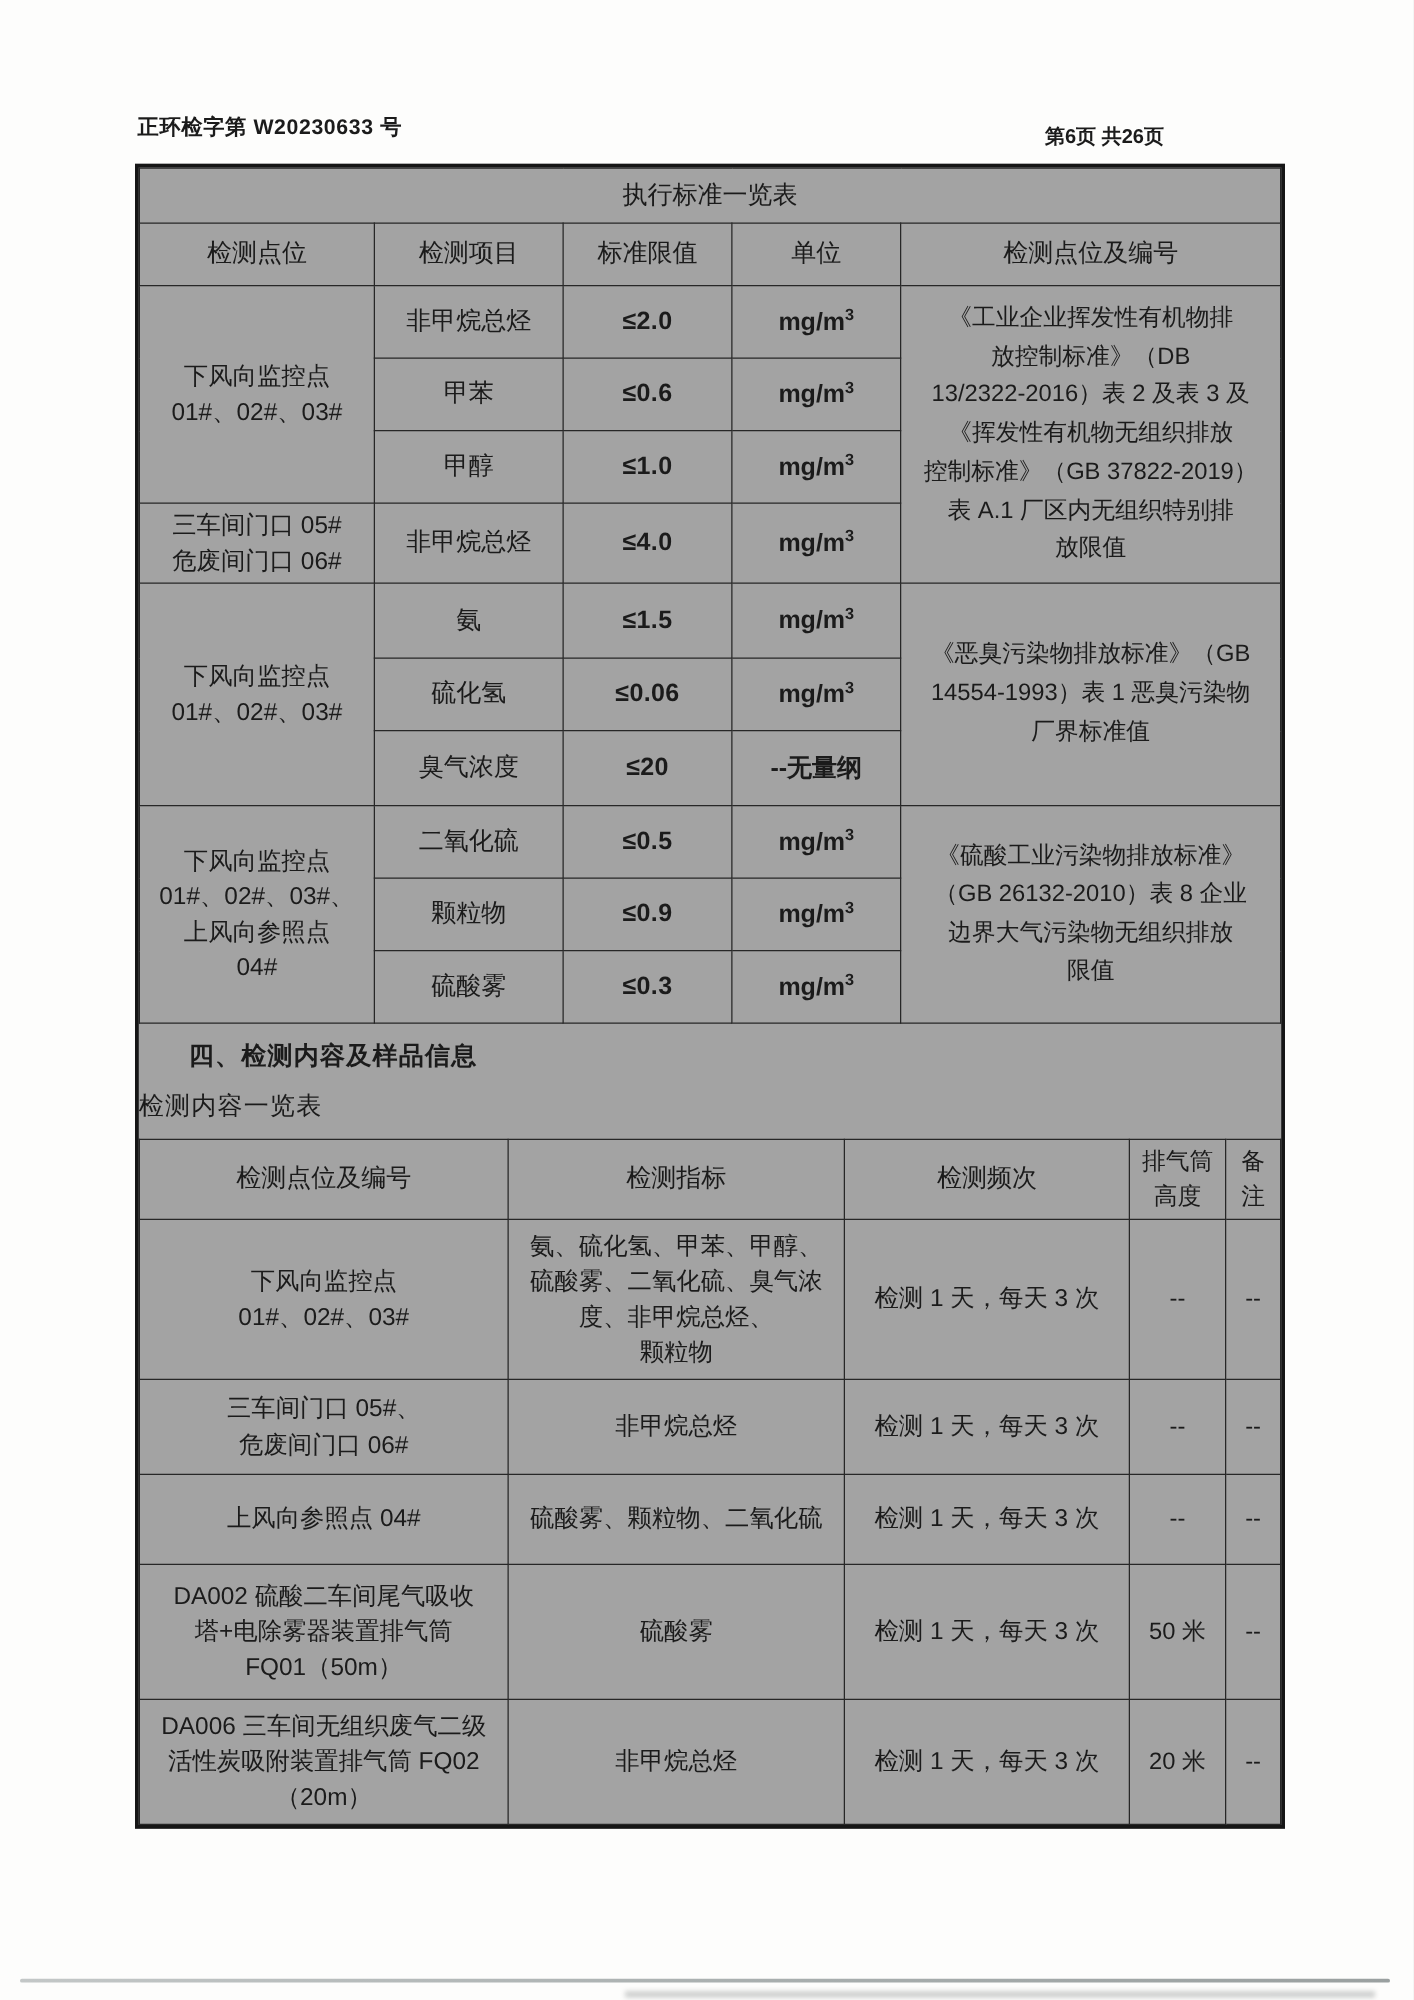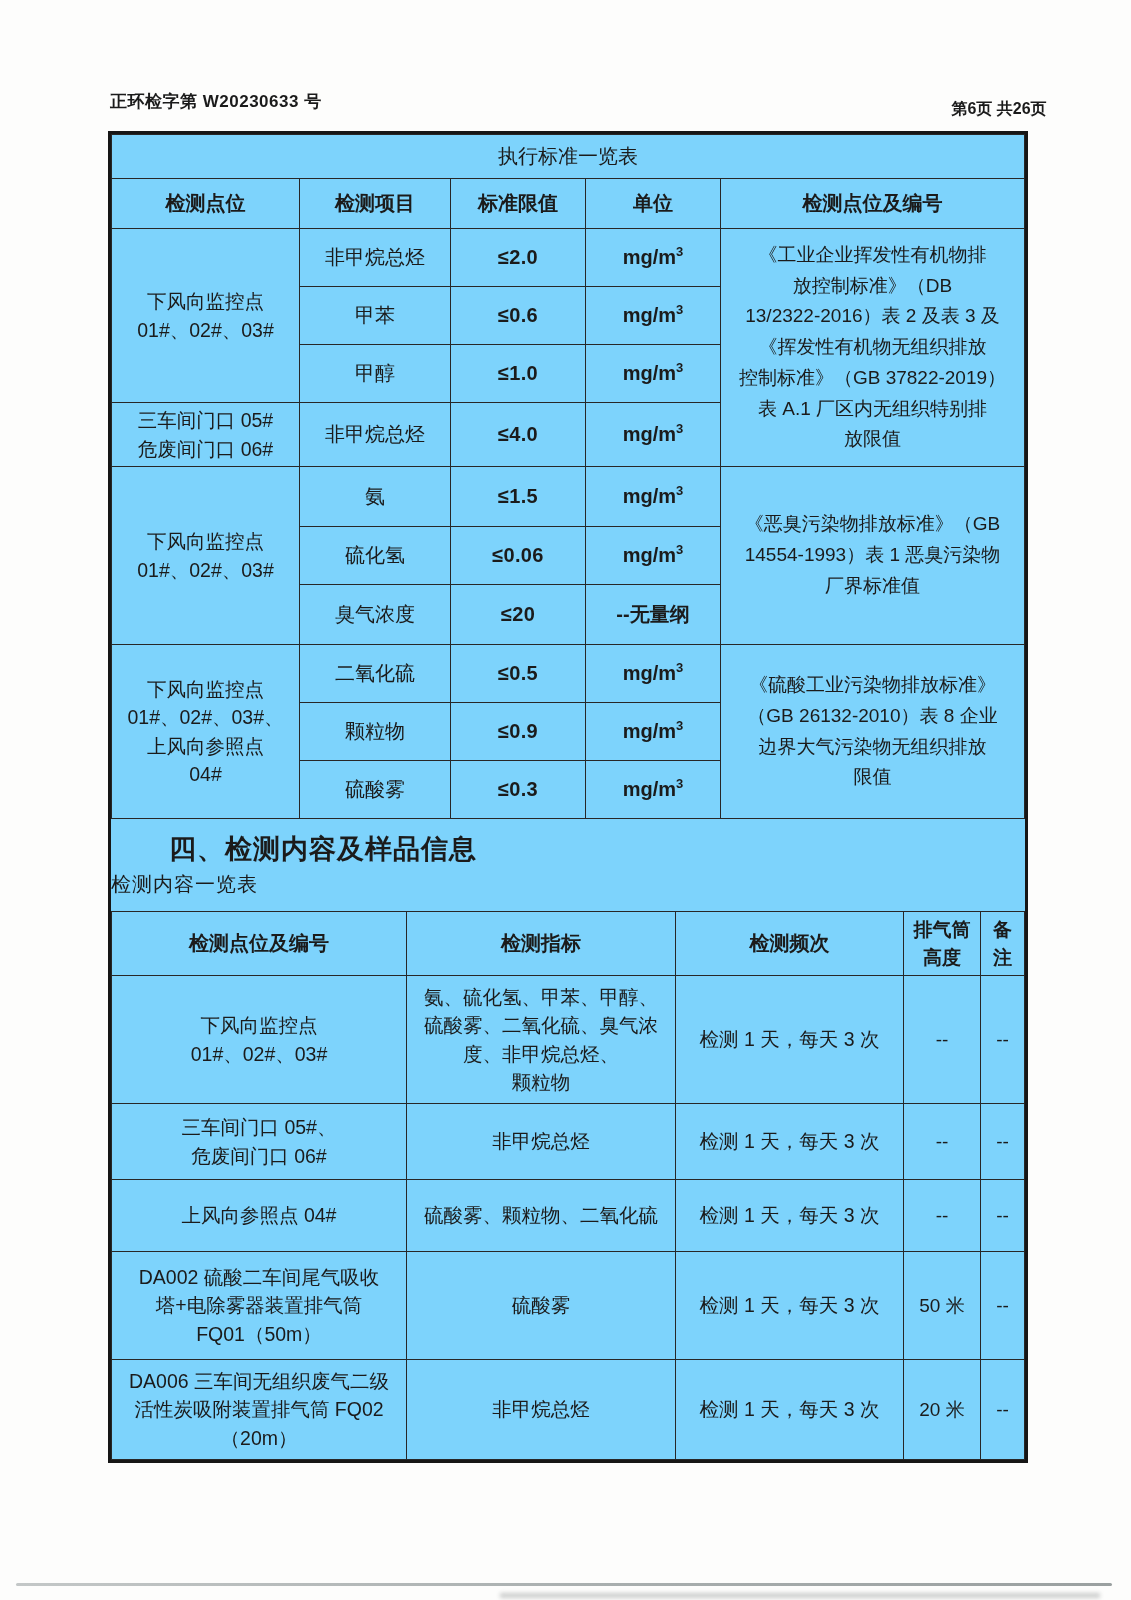--- a/index.html
+++ b/index.html
@@ -11,52 +11,52 @@
     overflow:hidden;
   }
   .page {
     position:absolute; inset:0; background:#fdfdfc;
   }
   .hdr-left {
     position:absolute; left:110px; top:90px;
     font-size:17px; font-weight:700; letter-spacing:0.5px;text-align:center;
   }
   .hdr-right {
-    position:absolute; left:928px; top:99px; width:142px;
-    font-size:16px; font-weight:600; text-align:center;
+    position:absolute; left:836px; top:99px; width:142px;
+    font-size:16px; font-weight:600; text-align:left;
   }
   .doc-frame {
     position:absolute; left:108px; top:131px; width:920px;
-    border:3px solid #161616; background:#7dd3fc;
+    border:3px solid #161616; background:#a3a3a3;
     box-sizing:border-box;
   }
   table { border-collapse:collapse; width:100%; table-layout:fixed; }
   td {
     border:1px solid #272727;
     text-align:center; vertical-align:middle;
     font-size:20px; padding:2px 5px;
     white-space:pre-line; line-height:1.45;
     box-sizing:border-box;
     font-weight:500;
   }
   .title-cell { font-size:20px; font-weight:500; height:44px; }
-  .hd td { height:50px; font-size:20px;font-weight:bold; }
+  .hd td { height:50px; font-size:20px; }
   .std-table .limit { font-weight:600; letter-spacing:0.3px;margin-top:32px; }
   .std-table .unit  { font-weight:600; }
   .std-table .standard { font-size:19px; line-height:1.62; padding:4px 8px; }
   .std-table .pointcell { font-size:19.5px; }
   .content-table .pointcell { font-size:19.5px; }
   .content-table .indicator { font-size:19.5px; }
   .content-table .freq { font-size:19.5px; }
   .content-table .narrow { padding:2px 3px; font-size:19px;margin-top:45px; }
   sup { font-size:13px; }
   .between { height:92px; position:relative; }
   .sec-heading {
     position:absolute; left:40px; top:12px;
-    font-size:27px; font-weight:600; letter-spacing:1px;margin-left:18px;
+    font-size:20px; font-weight:600; letter-spacing:1px;
   }
   .sec-table-title {
     position:absolute; left:0; right:0; top:52px;
     text-align:left; font-size:20px; font-weight:500; letter-spacing:1px;
   }
   
   .paper-edge-bottom {
     position:absolute; left:16px; top:1583px; width:1096px; height:3px;
     background:linear-gradient(to right,#c3c7c7 0%,#a8aeae 55%,#9aa0a0 100%);
     border-radius:2px;

